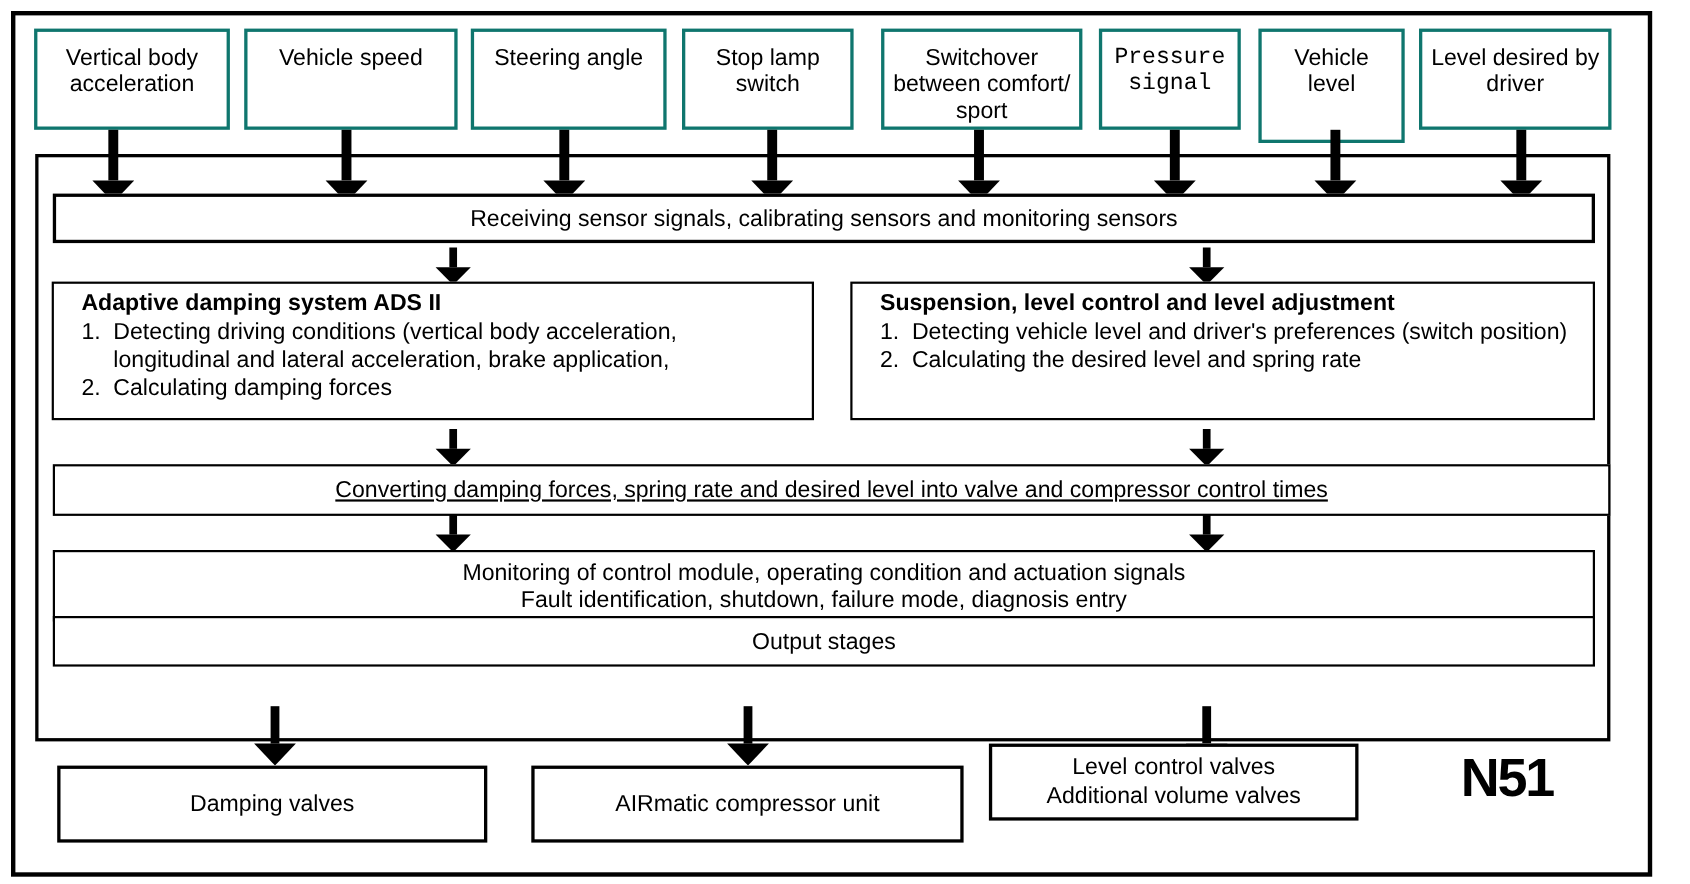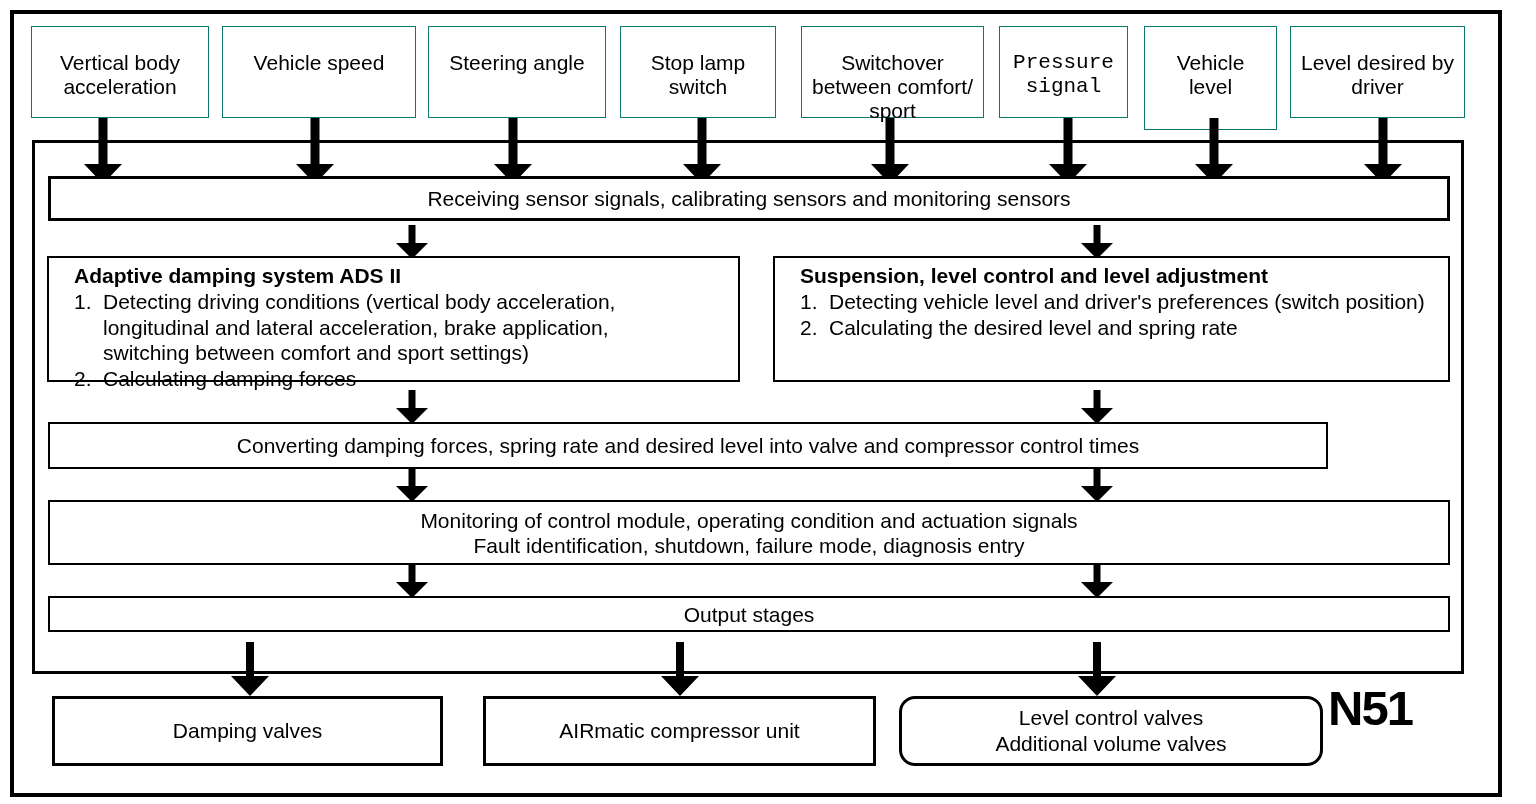--- a/index.html
+++ b/index.html
@@ -4,22 +4,22 @@
 <style>
   html,body{margin:0;padding:0;}
   body{
     width:1536px;height:804px;position:relative;background:#fff;color:#000;
     font-family:"Liberation Sans", sans-serif;overflow:hidden;
   }
   .abs{position:absolute;box-sizing:border-box;}
   .frame{border:4px solid #000;background:#fff;}
   .container{border:3px solid #000;background:#fff;}
   .topbox{
-    border:1px solid #0f766e;background:#fff;text-align:center;
-    font-size:21px;line-height:24px;padding-top:24px;
+    border:3px solid #0f766e;background:#fff;text-align:center;
+    font-size:21px;line-height:24px;padding-top:12px;
   }
   .bar{
     border:2px solid #000;background:#fff;display:flex;flex-direction:column;
     align-items:center;justify-content:center;text-align:center;
     font-size:21px;line-height:25px;
   }
   .panel{
     border:2px solid #000;background:#fff;font-size:21px;
     padding:5px 8px 0 25px;overflow:visible;
   }
@@ -135,21 +135,20 @@
     <span class="head"></span>
   </div>
 
 <div class="abs panel" style="left:47px;top:256px;width:693px;height:126px;">
   <div class="panel-title">Adaptive damping system ADS II</div>
   <div class="li">
     <span class="num">1.</span>
     <span class="litext">
       <span class="ln">Detecting driving conditions (vertical body acceleration,</span>
       <span class="ln">longitudinal and lateral acceleration, brake application,</span>
-      <span class="ln">switching between comfort and sport settings)</span>
     </span>
   </div>
   <div class="li">
     <span class="num">2.</span>
     <span class="litext">
       <span class="ln">Calculating damping forces</span>
     </span>
   </div>
 </div>
 
@@ -171,21 +170,21 @@
 
 <div class="arrow arr-mid" style="left:396px;top:390px;">
     <span class="shaft"></span>
     <span class="head"></span>
   </div>
 <div class="arrow arr-mid" style="left:1081px;top:390px;">
     <span class="shaft"></span>
     <span class="head"></span>
   </div>
 
-<div class="abs bar" style="left:48px;top:422px;width:1280px;height:47px;">
+<div class="abs bar" style="left:48px;top:422px;width:1416px;height:47px;text-decoration:underline;">
   <span>Converting damping forces, spring rate and desired level into valve and compressor control times</span>
 </div>
 
 <div class="arrow arr-mid" style="left:396px;top:468px;">
     <span class="shaft"></span>
     <span class="head"></span>
   </div>
 <div class="arrow arr-mid" style="left:1081px;top:468px;">
     <span class="shaft"></span>
     <span class="head"></span>
@@ -198,21 +197,21 @@
 
 <div class="arrow arr-mid" style="left:396px;top:564px;">
     <span class="shaft"></span>
     <span class="head"></span>
   </div>
 <div class="arrow arr-mid" style="left:1081px;top:564px;">
     <span class="shaft"></span>
     <span class="head"></span>
   </div>
 
-<div class="abs bar" style="left:48px;top:596px;width:1402px;height:36px;">
+<div class="abs bar" style="left:48px;top:560px;width:1402px;height:46px;">
   <span>Output stages</span>
 </div>
 
 <div class="arrow arr-bot" style="left:231px;top:642px;">
     <span class="shaft"></span>
     <span class="head"></span>
   </div>
 <div class="arrow arr-bot" style="left:661px;top:642px;">
     <span class="shaft"></span>
     <span class="head"></span>
@@ -221,18 +220,18 @@
     <span class="shaft"></span>
     <span class="head"></span>
   </div>
 
 <div class="abs botbox" style="left:52px;top:696px;width:391px;height:70px;">
   <span class="ln">Damping valves</span>
 </div>
 <div class="abs botbox" style="left:483px;top:696px;width:393px;height:70px;">
   <span class="ln">AIRmatic compressor unit</span>
 </div>
-<div class="abs botbox" style="left:899px;top:696px;width:424px;height:70px;border-radius:16px;">
+<div class="abs botbox" style="left:899px;top:676px;width:336px;height:70px;">
   <span class="ln">Level control valves</span>
   <span class="ln">Additional volume valves</span>
 </div>
 
 <div class="abs module-label" style="left:1328px;top:684px;">N51</div>
 
 </body></html>

